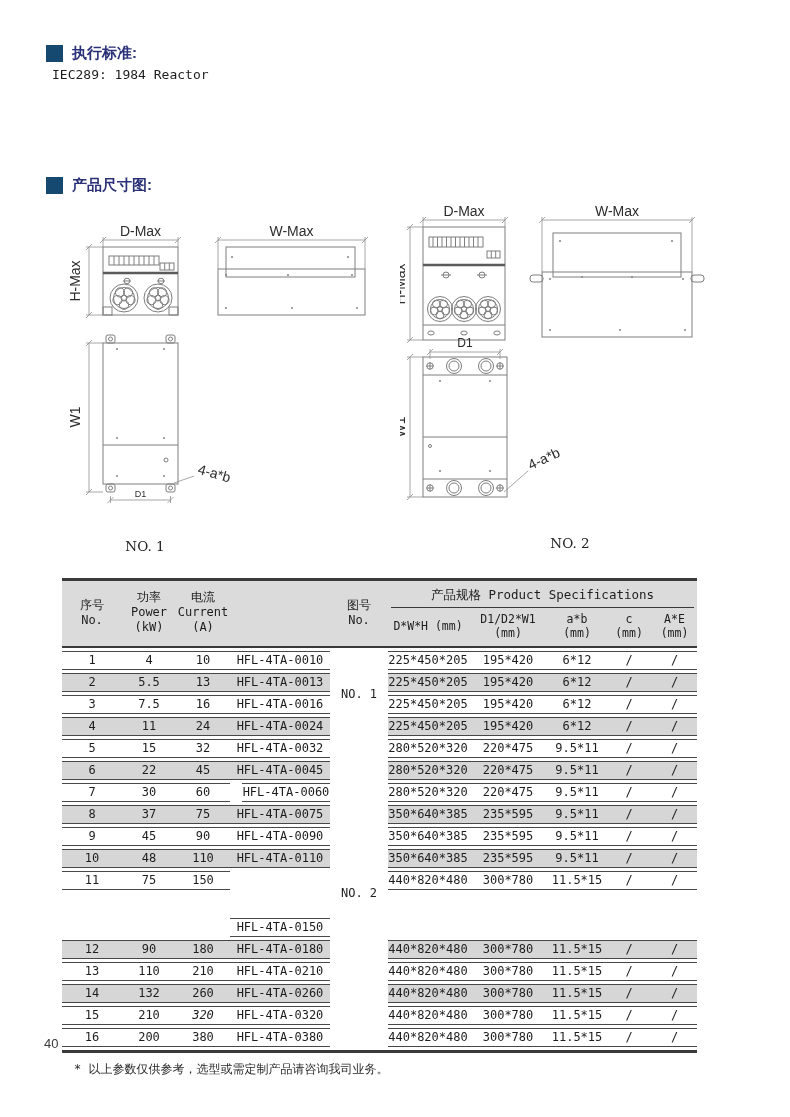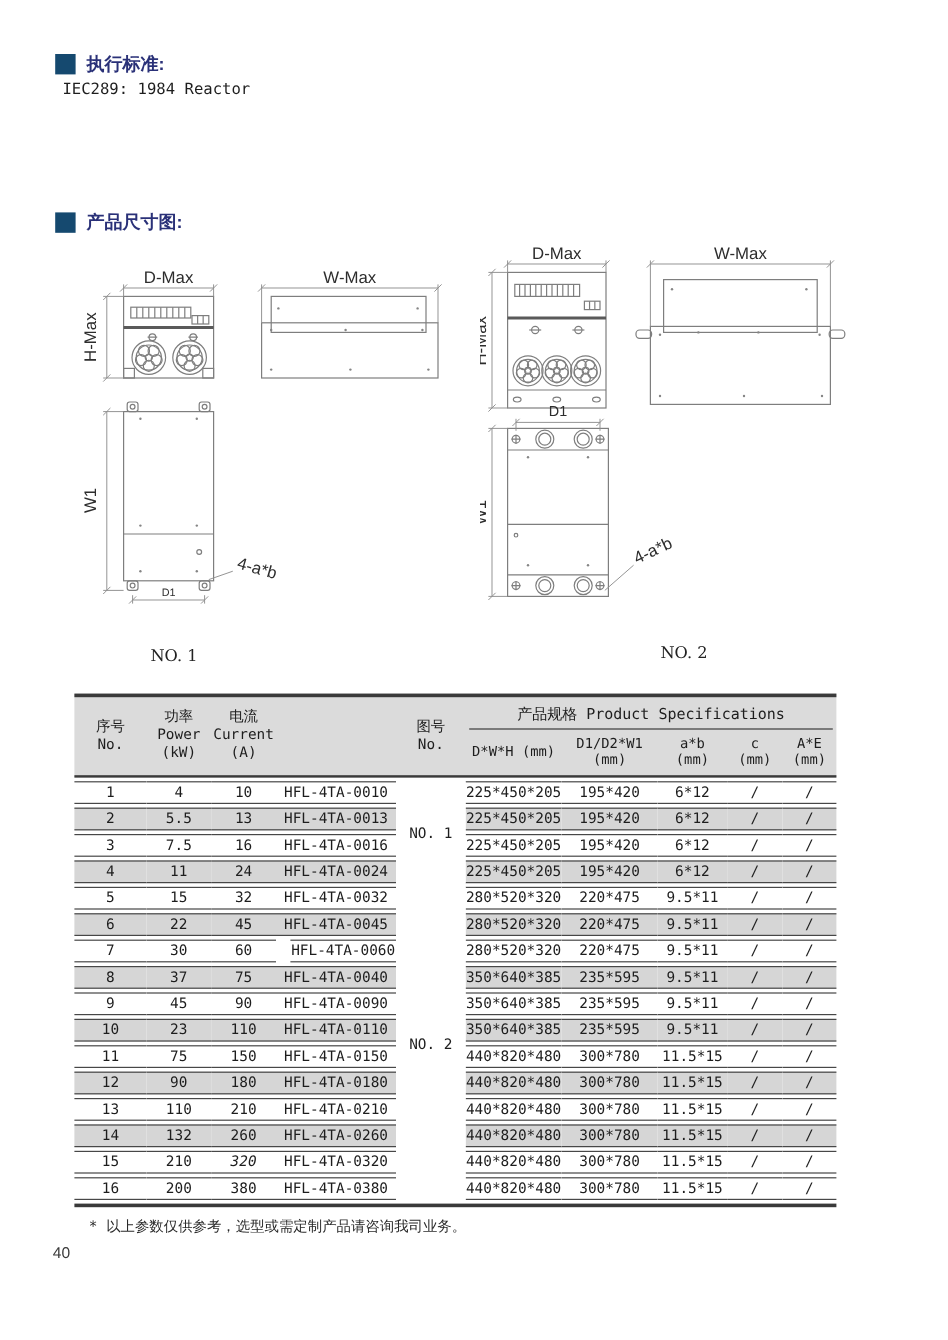--- a/index.html
+++ b/index.html
@@ -369,51 +369,51 @@
   <div class="cell col4" style="grid-row: 3; margin-left: 12px;">HFL-4TA-0060</div>
   <div class="cell col6" style="grid-row: 3;">280*520*320</div>
   <div class="cell col7" style="grid-row: 3;">220*475</div>
   <div class="cell col8" style="grid-row: 3;">9.5*11</div>
   <div class="cell col9" style="grid-row: 3;">/</div>
   <div class="cell col10" style="grid-row: 3;">/</div>
 
   <div class="cell col1 shaded" style="grid-row: 4;">8</div>
   <div class="cell col2 shaded" style="grid-row: 4;">37</div>
   <div class="cell col3 shaded" style="grid-row: 4;">75</div>
-  <div class="cell col4 shaded" style="grid-row: 4;">HFL-4TA-0040</div>
+  <div class="cell col4 shaded" style="grid-row: 4;">HFL-4TA-0075</div>
   <div class="cell col6 shaded" style="grid-row: 4;">350*640*385</div>
   <div class="cell col7 shaded" style="grid-row: 4;">235*595</div>
   <div class="cell col8 shaded" style="grid-row: 4;">9.5*11</div>
   <div class="cell col9 shaded" style="grid-row: 4;">/</div>
   <div class="cell col10 shaded" style="grid-row: 4;">/</div>
 
   <div class="cell col1" style="grid-row: 5;">9</div>
   <div class="cell col2" style="grid-row: 5;">45</div>
   <div class="cell col3" style="grid-row: 5;">90</div>
   <div class="cell col4" style="grid-row: 5;">HFL-4TA-0090</div>
   <div class="cell col6" style="grid-row: 5;">350*640*385</div>
   <div class="cell col7" style="grid-row: 5;">235*595</div>
   <div class="cell col8" style="grid-row: 5;">9.5*11</div>
   <div class="cell col9" style="grid-row: 5;">/</div>
   <div class="cell col10" style="grid-row: 5;">/</div>
 
   <div class="cell col1 shaded" style="grid-row: 6;">10</div>
-  <div class="cell col2 shaded" style="grid-row: 6;">23</div>
+  <div class="cell col2 shaded" style="grid-row: 6;">48</div>
   <div class="cell col3 shaded" style="grid-row: 6;">110</div>
   <div class="cell col4 shaded" style="grid-row: 6;">HFL-4TA-0110</div>
   <div class="cell col6 shaded" style="grid-row: 6;">350*640*385</div>
   <div class="cell col7 shaded" style="grid-row: 6;">235*595</div>
   <div class="cell col8 shaded" style="grid-row: 6;">9.5*11</div>
   <div class="cell col9 shaded" style="grid-row: 6;">/</div>
   <div class="cell col10 shaded" style="grid-row: 6;">/</div>
 
   <div class="cell col1" style="grid-row: 7;">11</div>
   <div class="cell col2" style="grid-row: 7;">75</div>
   <div class="cell col3" style="grid-row: 7;">150</div>
-  <div class="cell col4" style="grid-row: 7;">HFL-4TA-0150</div>
+  <div class="cell col4" style="grid-row: 7; margin-top: 47px;">HFL-4TA-0150</div>
   <div class="cell col6" style="grid-row: 7;">440*820*480</div>
   <div class="cell col7" style="grid-row: 7;">300*780</div>
   <div class="cell col8" style="grid-row: 7;">11.5*15</div>
   <div class="cell col9" style="grid-row: 7;">/</div>
   <div class="cell col10" style="grid-row: 7;">/</div>
 
   <div class="cell col1 shaded" style="grid-row: 8;">12</div>
   <div class="cell col2 shaded" style="grid-row: 8;">90</div>
   <div class="cell col3 shaded" style="grid-row: 8;">180</div>
   <div class="cell col4 shaded" style="grid-row: 8;">HFL-4TA-0180</div>

